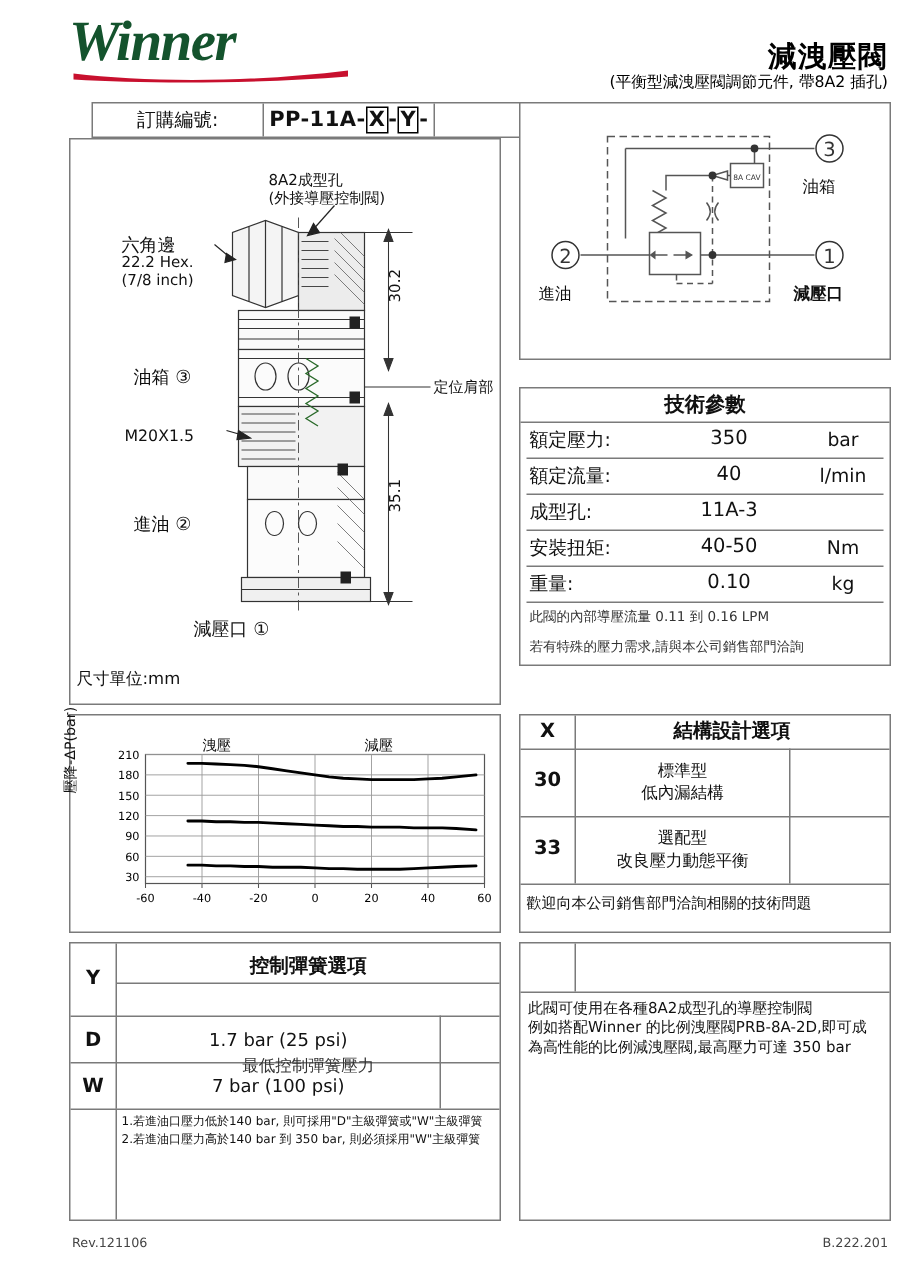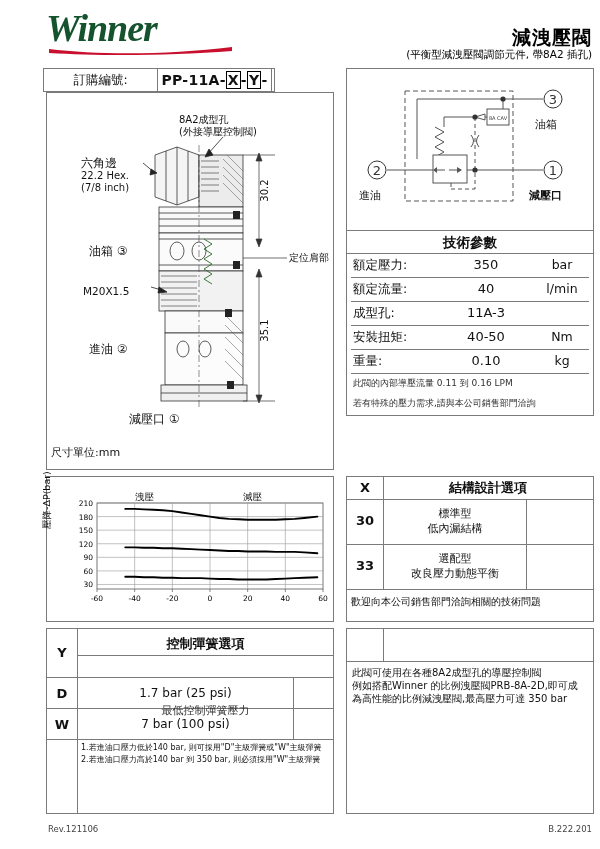--- a/index.html
+++ b/index.html
@@ -14,33 +14,33 @@
   .logo-swoosh{position:absolute;left:2px;top:38px;width:186px;height:10px;}
   .title-main{position:absolute;right:8px;top:25px;width:300px;text-align:right;
               font-size:19px;font-weight:700;letter-spacing:1px;color:#000;}
   .title-sub{position:absolute;right:8px;top:48px;width:320px;text-align:right;
              font-size:10.5px;color:#000;}
   
   .bx{position:absolute;border:1px solid #7a7a7a;background:#fff;box-sizing:border-box;}
   .vline{position:absolute;background:#7a7a7a;width:1px;}
   .hline{position:absolute;background:#7a7a7a;height:1px;}
   
-  #order-box{left:43px;top:68px;width:232px;height:24px;}
+  #order-box{left:61px;top:68px;width:288px;height:24px;}
   .ord-lbl{position:absolute;left:0;top:0;width:113px;height:22px;line-height:22px;
            text-align:center;font-size:12.5px;}
   .ord-val{position:absolute;left:114px;top:0;width:113px;height:22px;line-height:22px;
            text-align:center;font-size:14px;font-weight:700;letter-spacing:.3px;}
   .ord-val .bxd{border:1px solid #000;padding:0 1px;}
   
   #drawing-box{left:46px;top:92px;width:288px;height:378px;}
   #drawing-box .note{position:absolute;font-size:10px;}
   
   #schematic-box{left:346px;top:68px;width:248px;height:172px;}
   
-  #spec-box{left:346px;top:230px;width:248px;height:186px;}
+  #spec-box{left:346px;top:258px;width:248px;height:186px;}
   .sp-row{position:absolute;left:0;width:246px;height:24px;}
   .sp-hd{height:22px;line-height:22px;text-align:center;font-size:13.5px;font-weight:700;}
   .sp-n{position:absolute;left:6px;top:0;line-height:24px;font-size:12.5px;}
   .sp-v{position:absolute;left:96px;top:0;width:86px;line-height:24px;
         text-align:center;font-size:13px;}
   .sp-u{position:absolute;left:188px;top:0;width:54px;line-height:24px;
         text-align:center;font-size:12.5px;}
   .sp-note{position:absolute;left:6px;font-size:9px;color:#333;}
   
   #chart-box{left:46px;top:476px;width:288px;height:146px;}

